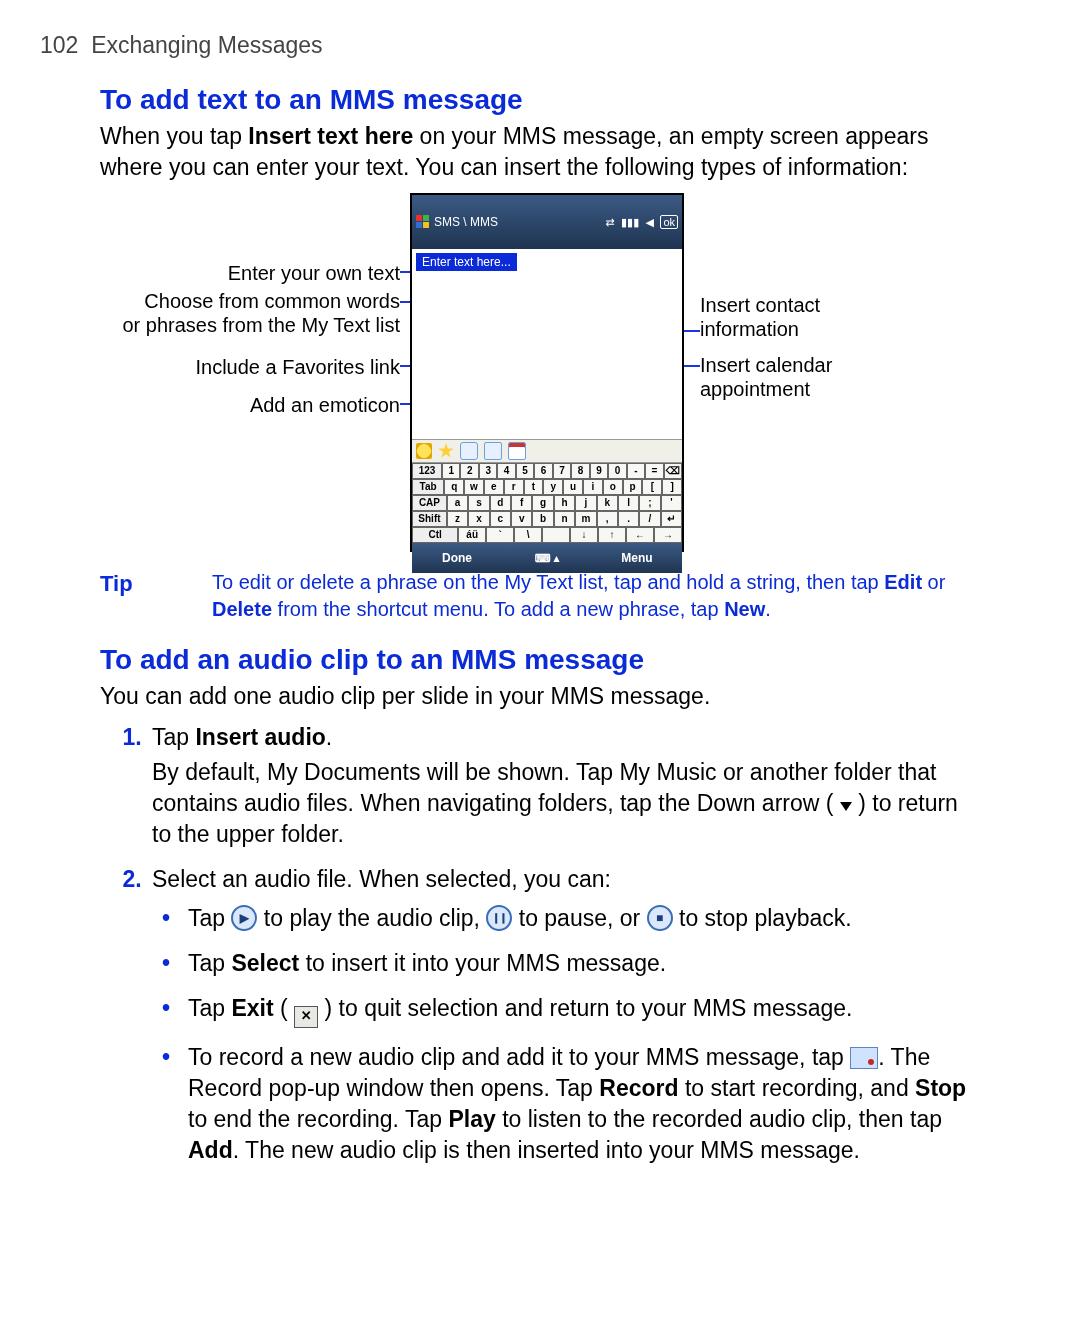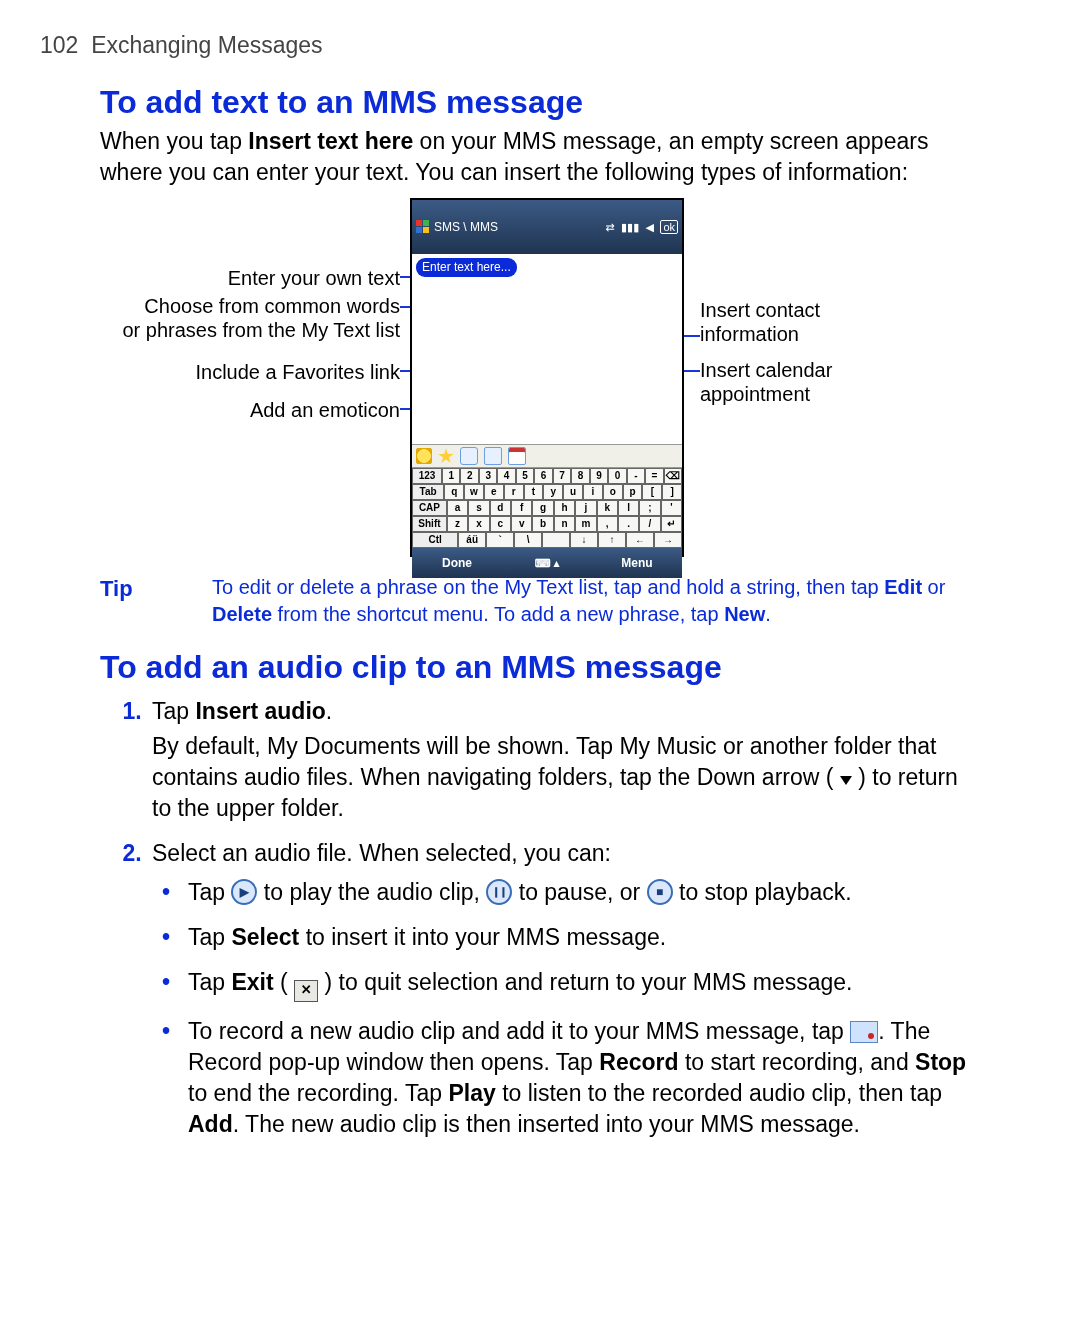--- a/index.html
+++ b/index.html
@@ -20,21 +20,21 @@
   }
   .header {
     font-size: 23px;
     color: #444;
     margin-bottom: 20px;
     margin-left: -60px;
   }
   .section-title {
     color: #0a2bd7;
     font-weight: 700;
-    font-size: 32px;
+    font-size: 28px;
     margin: 8px 0 2px 0;
   }
   .body-text { margin: 0 0 10px 0; }
   b { font-weight: 700; }
 
   
   .figure-wrap {
     position: relative;
     height: 360px;
     margin: 6px 0 16px 0;
@@ -76,21 +76,21 @@
   }
   .text-area {
     height: 190px;
     background: #fff;
     border-bottom: 1px solid #999;
     position: relative;
   }
   .enter-text {
     position: absolute; top: 4px; left: 4px;
     background: #0a2bd7; color: #fff;
-    font-size: 12px; padding: 1px 6px; border-radius: 9px;
+    font-size: 12px; padding: 1px 6px;
   }
   .icon-row {
     height: 22px;
     display: flex;
     align-items: center;
     gap: 6px;
     padding: 0 4px;
     background: #f0f0e8;
     border-bottom: 1px solid #999;
   }
@@ -384,20 +384,21 @@
   </div>
 
   <div class="tip-row">
     <div class="tip-label">Tip</div>
     <div class="tip-text">
       <span>To edit or delete a phrase on the My Text list, tap and hold a string, then tap </span><b>Edit</b><span> or </span><b>Delete</b><span> from the shortcut menu. To add a new phrase, tap </span><b>New</b><span>.</span>
     </div>
   </div>
 
   <div class="section-title">To add an audio clip to an MMS message</div>
+  <p class="body-text">You can add one audio clip per slide in your MMS message.</p>
 
   <ol class="steps">
     <li>
       <span>Tap </span><b>Insert audio</b><span>.</span>
       <div class="step-body">
         <span>By default, My Documents will be shown. Tap My Music or another folder that contains audio files. When navigating folders, tap the Down arrow ( </span><span class="down-tri"></span><span> ) to return to the upper folder.</span>
       </div>
     </li>
     <li>
       <span>Select an audio file. When selected, you can:</span>

